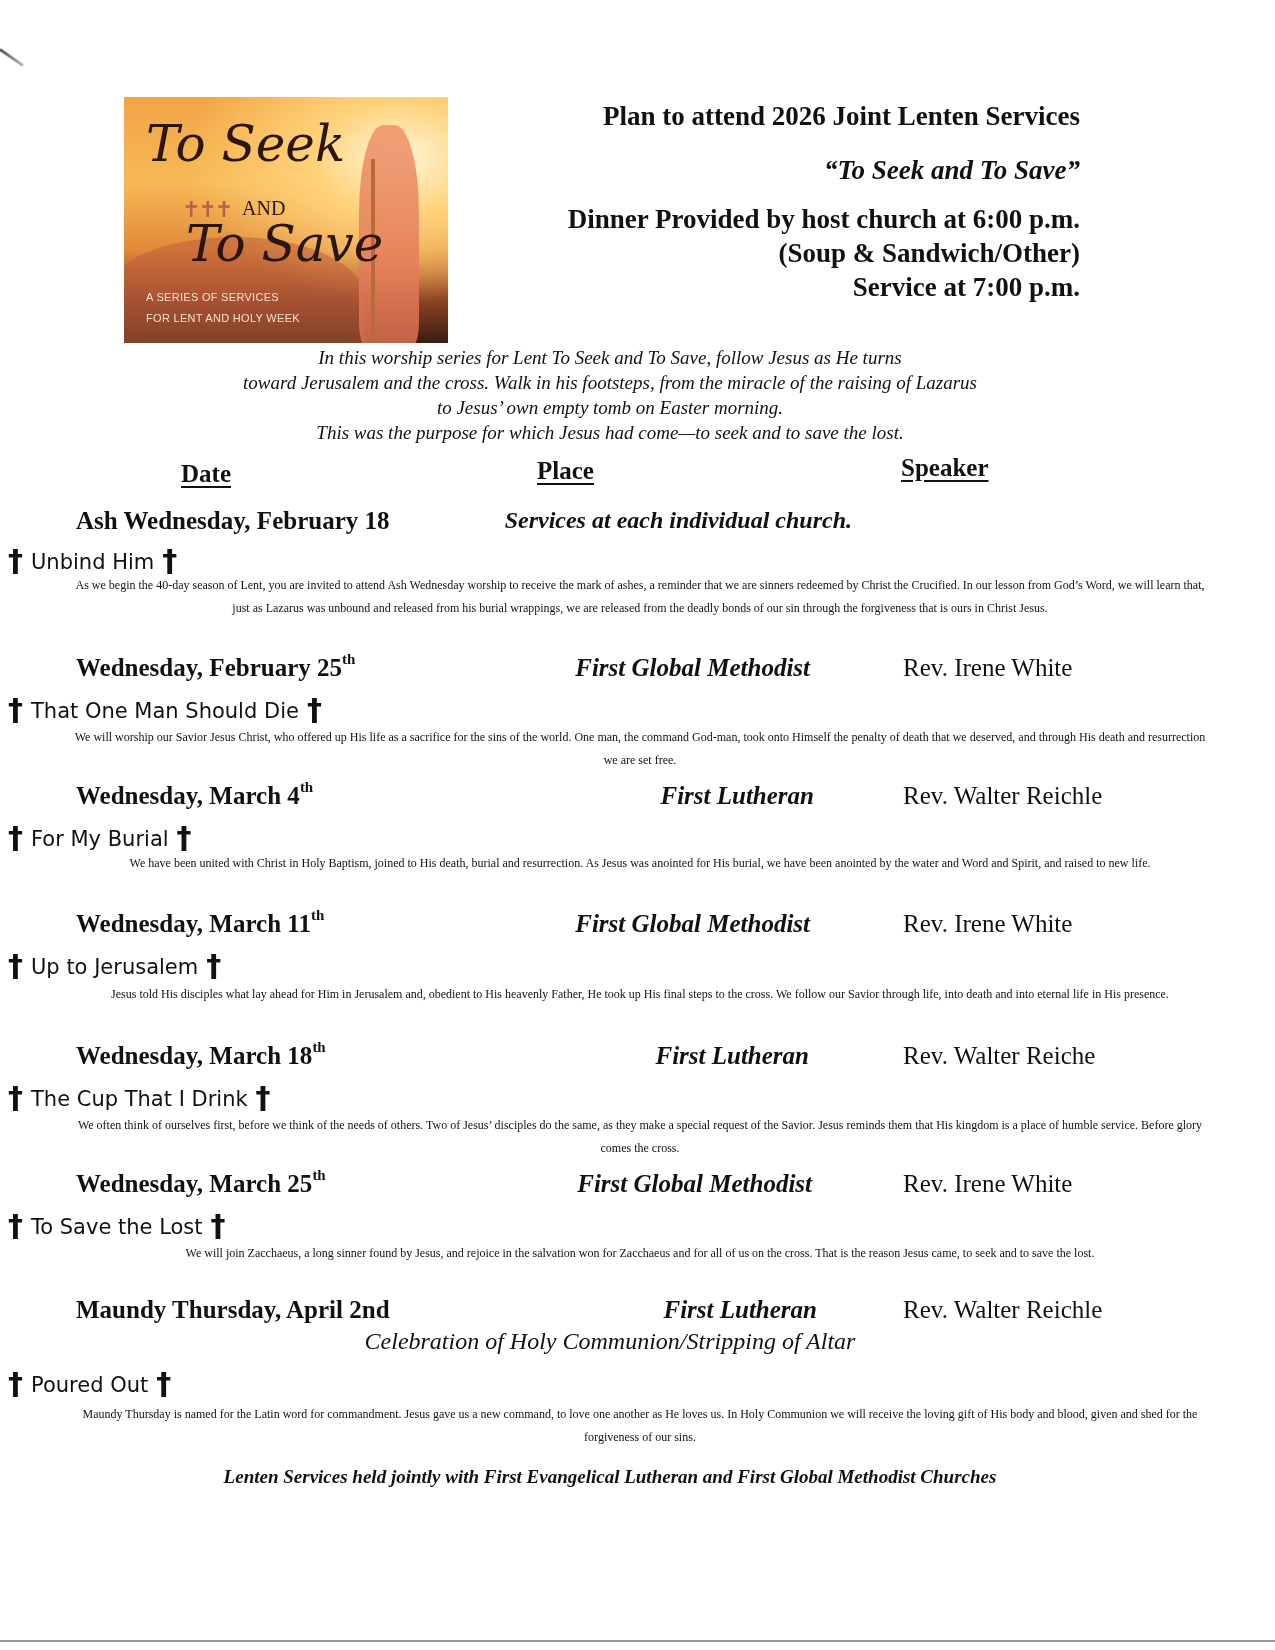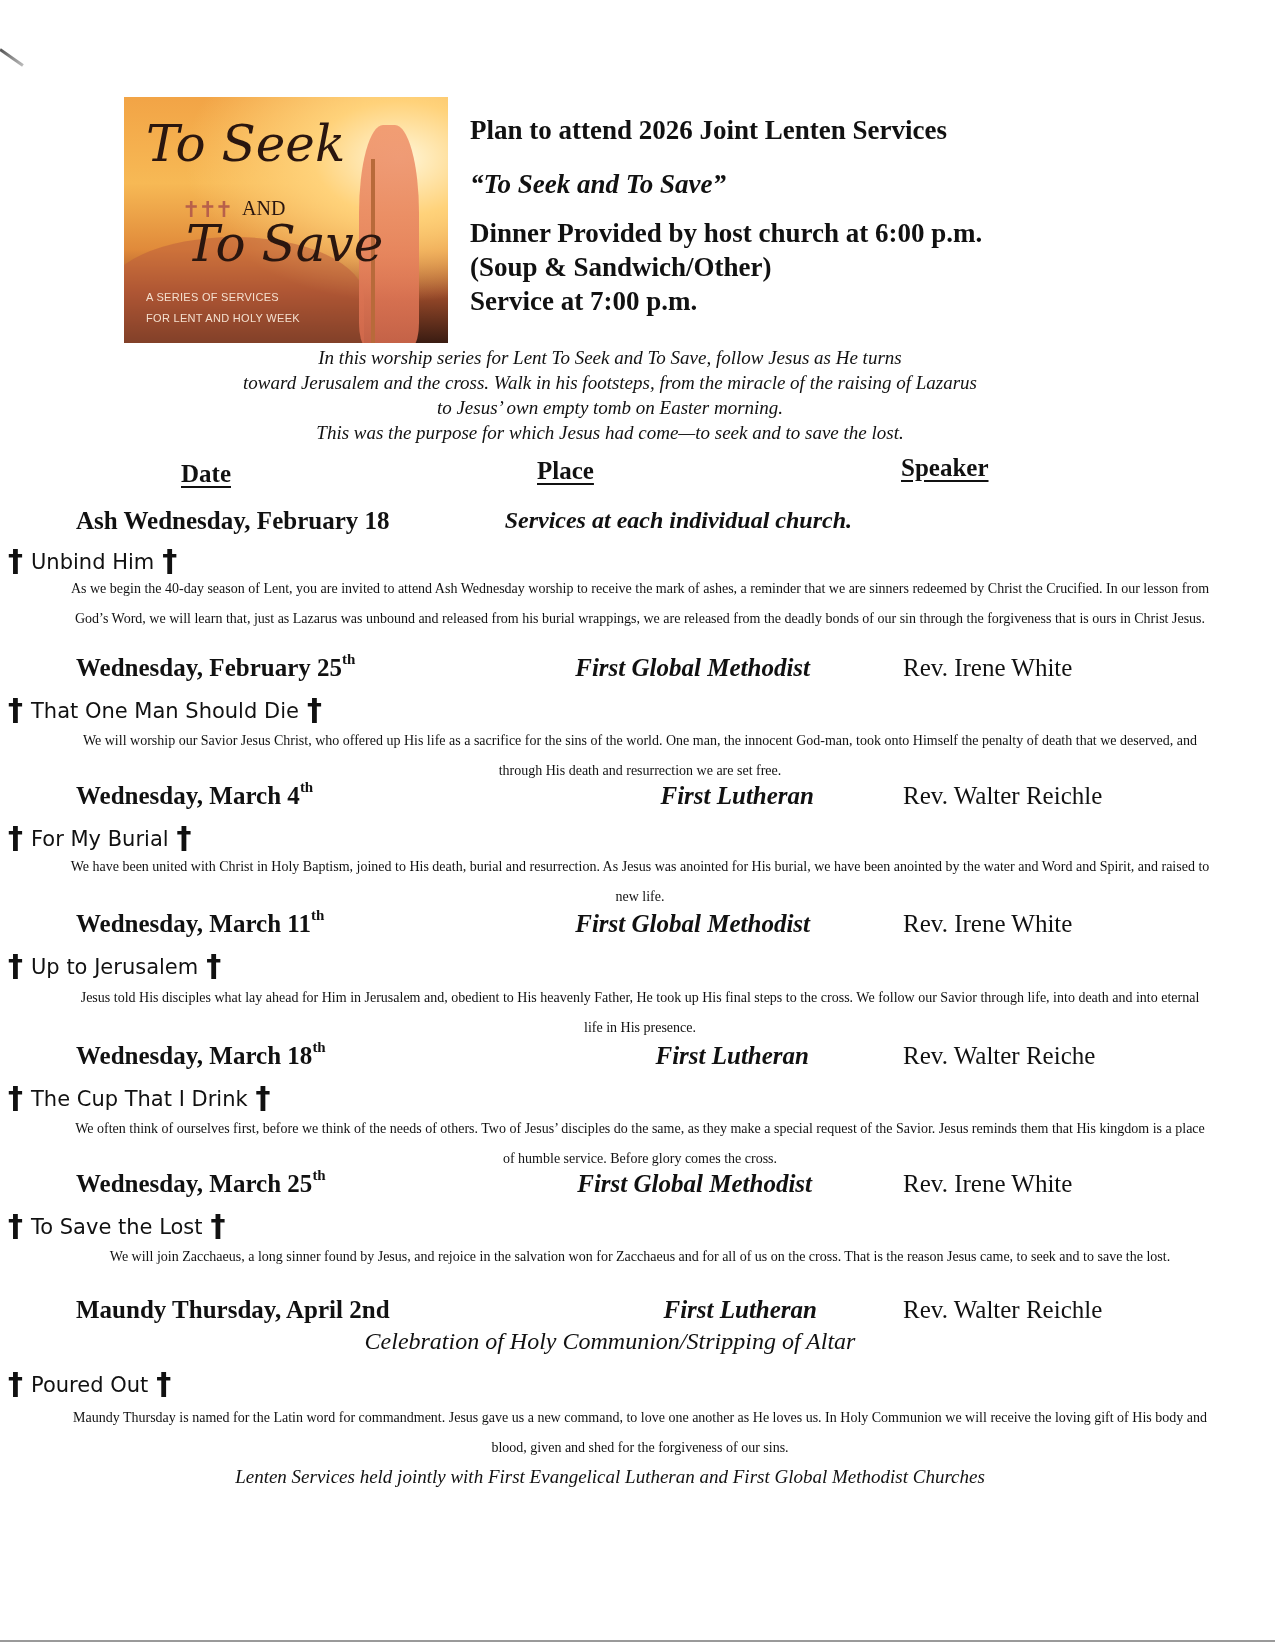--- a/index.html
+++ b/index.html
@@ -48,21 +48,21 @@
   }
   .poster .t-save {
     position: absolute; left: 62px; top: 118px; font-family: "DejaVu Serif", serif; font-style: italic;
     font-size: 50px; color: #2a160f; white-space: nowrap;
   }
   .poster .t-sub {
     position: absolute; left: 22px; top: 190px; font-family: "Liberation Sans", sans-serif;
     font-size: 11px; color: #f4e0cf; line-height: 21px; letter-spacing: 0.3px;
   }
   .header-block {
-    position: absolute; left: 470px; top: 112px; width: 610px; text-align: left;
+    position: absolute; left: 470px; top: 98px; width: 610px; text-align: right;
     font-weight: bold;
   }
   .h-title { font-size: 27px; line-height: 36px; margin-top: 0; }
   .h-theme { font-size: 27px; line-height: 36px; font-style: italic; margin-top: 18px; }
   .h-dinner { font-size: 27px; line-height: 34px; margin-top: 14px; }
   .intro {
     position: absolute; left: 150px; top: 345px; width: 920px; text-align: center;
     font-style: italic; font-size: 19px; line-height: 25px;
   }
   .col-head {
@@ -80,29 +80,29 @@
   .svc-theme {
     position: absolute; left: 0; width: 1275px; 
     font-family: "DejaVu Sans", sans-serif; font-size: 21px; white-space: nowrap;
   }
   .cross {
     display: inline-block; font-family: "DejaVu Sans", sans-serif; font-size: 30px; font-weight: bold;
     vertical-align: -2px; margin: 0 8px;
   }
   .svc-desc {
     position: absolute; left: 70px; width: 1140px; text-align: center;
-    font-size: 14px; line-height: 30px;
+    font-size: 12px; line-height: 23px;
   }
   .svc-note {
     position: absolute; left: 0; width: 1220px; text-align: center;
     font-size: 24px; font-style: italic;
   }
   .footer {
     position: absolute; left: 0; top: 1466px; width: 1220px; text-align: center;
-    font-size: 19px; font-weight: normal; font-style: italic;
+    font-size: 19px; font-weight: bold; font-style: italic;
   }
 </style>
 </head>
 <body>
 
 <div class="corner-shadow"></div>
 
 <div class="poster">
   <div class="hill"></div>
   <div class="crosses">✝✝✝</div>
@@ -148,21 +148,21 @@
 <div class="svc-desc" style="top:574px;">As we begin the 40-day season of Lent, you are invited to attend Ash Wednesday worship to receive the mark of ashes, a reminder that we are sinners redeemed by Christ the Crucified.  In our lesson from God’s Word, we will learn that, just as Lazarus was unbound and released from his burial wrappings, we are released from the deadly bonds of our sin through the forgiveness that is ours in Christ Jesus.</div>
 
 <div class="svc-row" style="top:654px;">
   <div class="svc-date"><span>Wednesday, February 25</span><sup>th</sup></div>
   <div class="svc-place" style="left:610px;">First Global Methodist</div>
   <div class="svc-speaker">Rev. Irene White</div>
 </div>
 <div class="svc-theme" style="top:692px;">
   <span class="cross">†</span><span>That One Man Should Die</span><span class="cross">†</span>
 </div>
-<div class="svc-desc" style="top:726px;">We will worship our Savior Jesus Christ, who offered up His life as a sacrifice for the sins of the world.  One man, the innocent God-man, took onto Himself the penalty of death that we deserved, and through His death and resurrection we are set free.</div>
+<div class="svc-desc" style="top:726px;">We will worship our Savior Jesus Christ, who offered up His life as a sacrifice for the sins of the world.  One man, the command God-man, took onto Himself the penalty of death that we deserved, and through His death and resurrection we are set free.</div>
 
 <div class="svc-row" style="top:782px;">
   <div class="svc-date"><span>Wednesday, March 4</span><sup>th</sup></div>
   <div class="svc-place" style="left:614px;">First Lutheran</div>
   <div class="svc-speaker">Rev. Walter Reichle</div>
 </div>
 <div class="svc-theme" style="top:820px;">
   <span class="cross">†</span><span>For My Burial</span><span class="cross">†</span>
 </div>
 <div class="svc-desc" style="top:852px;">We have been united with Christ in Holy Baptism, joined to His death, burial and resurrection.  As Jesus was anointed for His burial, we have been anointed by the water and Word and Spirit, and raised to new life.</div>

